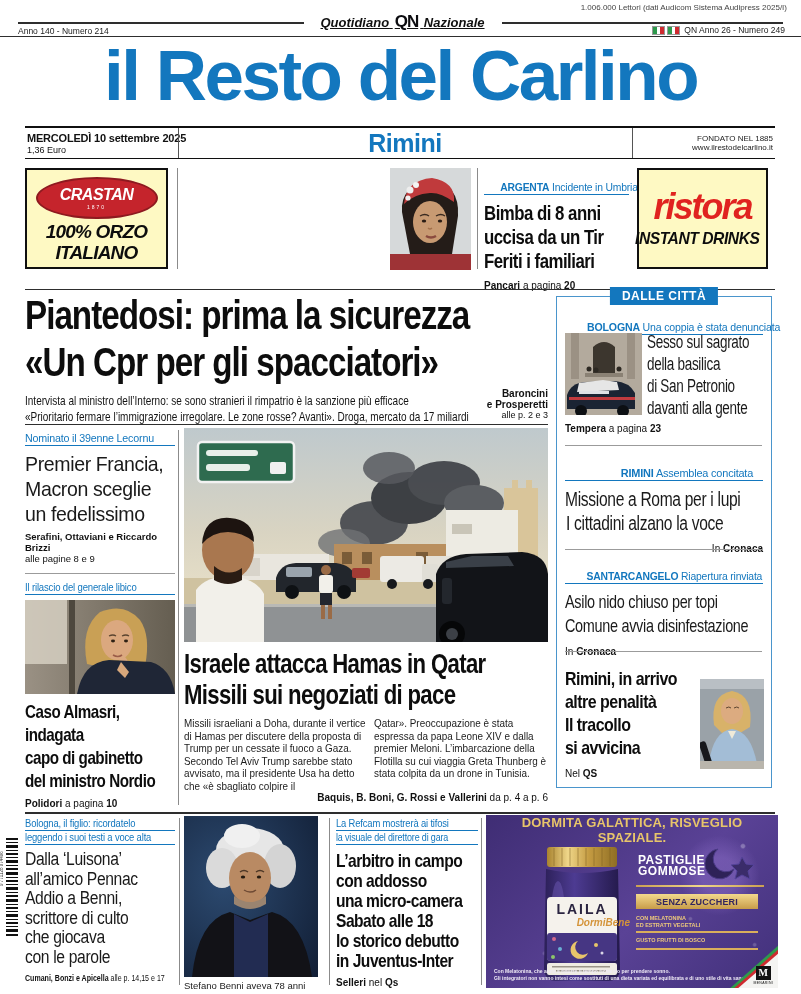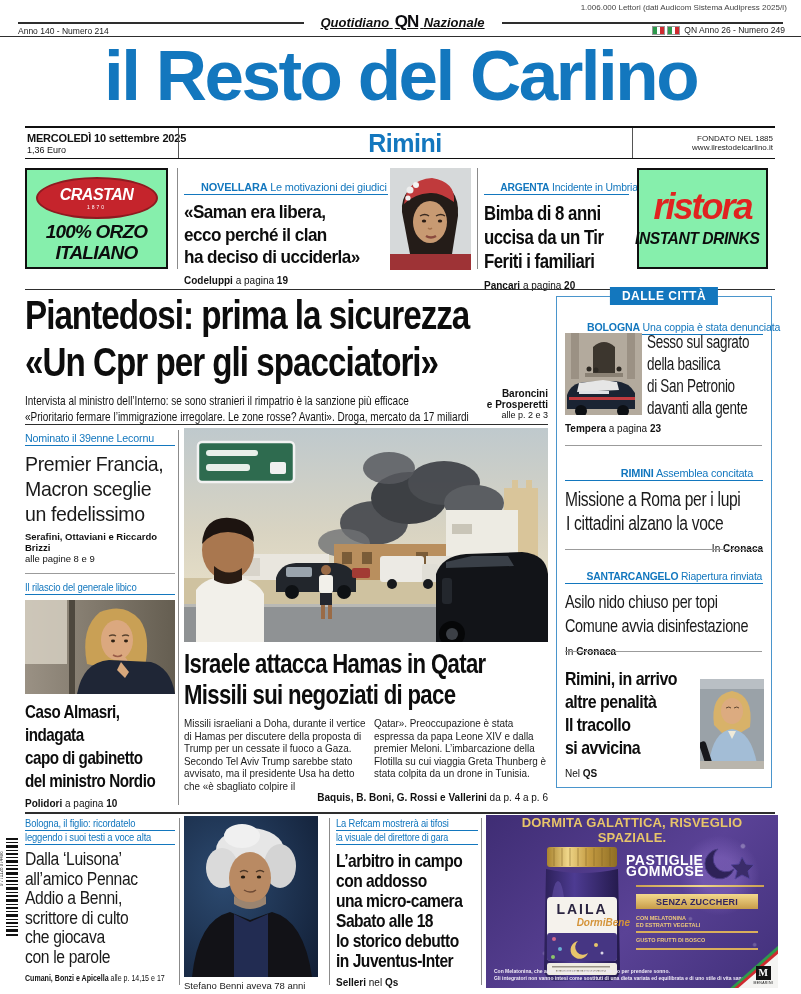--- a/index.html
+++ b/index.html
@@ -14,21 +14,21 @@
   .kline{display:block;border-bottom:1.5px solid #1377be;padding-bottom:1px;}
   .kb{font-weight:bold;}
   .hl{font-weight:bold;letter-spacing:-0.6px;color:#0d0d0d;}
   .hll{font-weight:normal;letter-spacing:-0.4px;color:#1a1a1a;}
   .byline{font-size:10px;color:#111;}
   .byline b{font-weight:bold;}
   .refline{font-size:10px;color:#111;}
   .divider{background:#9b9b9b;height:1px;}
   .flag{display:inline-block;width:11px;height:7px;margin-right:2px;vertical-align:middle;
         background:linear-gradient(90deg,#2e9a4c 0 33%,#fff 33% 66%,#cf2b30 66% 100%);border:0.5px solid #999;}
-  .adbox{border:2px solid #101010;background:#86efac;box-sizing:border-box;}
+  .adbox{border:2px solid #101010;background:#fef9c3;box-sizing:border-box;}
   .goldband{background:linear-gradient(180deg,#f3d98d,#c89c49);color:#33255e;font-weight:bold;
             display:flex;align-items:center;justify-content:center;}
 </style>
 </head>
 <body>
 
 <div class="page">
 
   <div class="abs" style="top:3px;right:14px;font-size:8px;color:#444;">1.006.000 Lettori  (dati Audicom Sistema Audipress 2025/I)</div>
 
@@ -65,34 +65,20 @@
     <div style="width:118px;height:38px;margin:7px auto 2px;background:#c5242c;border-radius:50%/50%;border:2px solid #8e1a20;display:flex;flex-direction:column;align-items:center;justify-content:center;">
       <span style="color:#fff;font-weight:bold;font-style:italic;font-size:16px;letter-spacing:-0.5px;">CRASTAN</span>
       <span style="color:#fff;font-size:5px;letter-spacing:2px;">1870</span>
     </div>
     <div class="pre" style="text-align:center;font-style:italic;font-weight:900;font-size:19px;line-height:21px;letter-spacing:-0.8px;color:#0d0d0d;">100% ORZO
 ITALIANO</div>
   </div>
 
   <div class="vrule" style="left:177px;top:168px;height:101px;"></div>
 
-  <div class="abs" style="left:184px;top:169px;width:204px;">
-    <span class="kicker kline">
-        <span class="sx pre" style="transform:scaleX(0.95);">
-      <b class="kb">NOVELLARA</b><span> Le motivazioni dei giudici</span></span>
-    </span>
-    <span class="hl sx pre" style="font-size:19px;line-height:22.5px;margin-top:6px;transform:scaleX(0.9);">«Saman era libera,
-ecco perché il clan
-ha deciso di ucciderla»</span>
-    <div class="byline" style="margin-top:6px;">
-      <b>Codeluppi</b>
-      <span>a pagina</span>
-      <b>19</b>
-    </div>
-  </div>
 
   <div class="abs" style="left:390px;top:168px;width:81px;height:102px;">
     <svg width="81" height="102" viewBox="0 0 81 102">
       <rect width="81" height="102" fill="#d6d9da"></rect>
       <rect x="0" y="86" width="81" height="16" fill="#9e3336"></rect>
       <path d="M12 44 Q10 18 40 12 Q70 16 68 48 L62 86 L20 86 Z" fill="#241c18"></path>
       <path d="M14 36 Q16 12 42 10 Q66 14 64 34 Q50 24 40 25 Q24 26 14 36 Z" fill="#c03a3c"></path>
       <circle cx="20" cy="22" r="3.5" fill="#eee"></circle>
         <circle cx="26" cy="17" r="3" fill="#f4f4f4"></circle>
         <circle cx="18" cy="30" r="2.6" fill="#f0f0f0"></circle>
@@ -547,21 +533,21 @@
       <div class="abs" style="left:4px;top:72px;width:88px;text-align:right;font-size:10px;font-weight:bold;font-style:italic;color:#d4943a;">DormiBene</div>
     </div>
 
     <div class="abs" style="left:212px;top:32px;width:62px;height:34px;">
       <svg width="62" height="34" viewBox="0 0 62 34">
         <path d="M20 2 a15 15 0 1 0 16 20 a12 12 0 1 1 -16 -20 Z" fill="#2e2258" stroke="#4a3a85" stroke-width="1"></path>
         <path d="M44 10 l4 7 8 1 -6 6 2 8 -8 -4 -7 4 2 -8 -6 -6 8 -1 Z" fill="#3a2c6a" stroke="#54439a" stroke-width="1"></path>
       </svg>
     </div>
 
-    <div class="abs pre" style="left:140px;top:40px;font-size:14px;line-height:11px;font-weight:bold;color:#fff;letter-spacing:0.5px;">PASTIGLIE
+    <div class="abs pre" style="left:152px;top:40px;font-size:12px;line-height:11px;font-weight:bold;color:#fff;letter-spacing:0.5px;">PASTIGLIE
 GOMMOSE</div>
     <div class="abs" style="left:150px;top:70px;width:128px;height:2px;background:linear-gradient(90deg,#caa052,#f0d78a,#caa052);"></div>
 
     <div class="abs goldband" style="left:150px;top:79px;width:122px;height:15px;font-size:9px;letter-spacing:0.2px;">SENZA ZUCCHERI</div>
 
     <div class="abs pre" style="left:150px;top:100px;width:122px;font-size:5.5px;line-height:6.5px;font-weight:bold;color:#ecc87c;border-bottom:2.5px solid #d9ae5c;padding-bottom:3px;">CON MELATONINA
 ED ESTRATTI VEGETALI</div>
     <div class="abs pre" style="left:150px;top:122px;width:122px;font-size:5.5px;line-height:6.5px;font-weight:bold;color:#ecc87c;border-bottom:2.5px solid #d9ae5c;padding-bottom:4px;">GUSTO FRUTTI DI BOSCO</div>
 
     <div class="abs pre" style="left:8px;bottom:7px;font-size:5px;line-height:6.5px;color:#efeaf6;font-weight:bold;">Con Melatonina, che aiuta a ridurre il tempo richiesto per prendere sonno.

